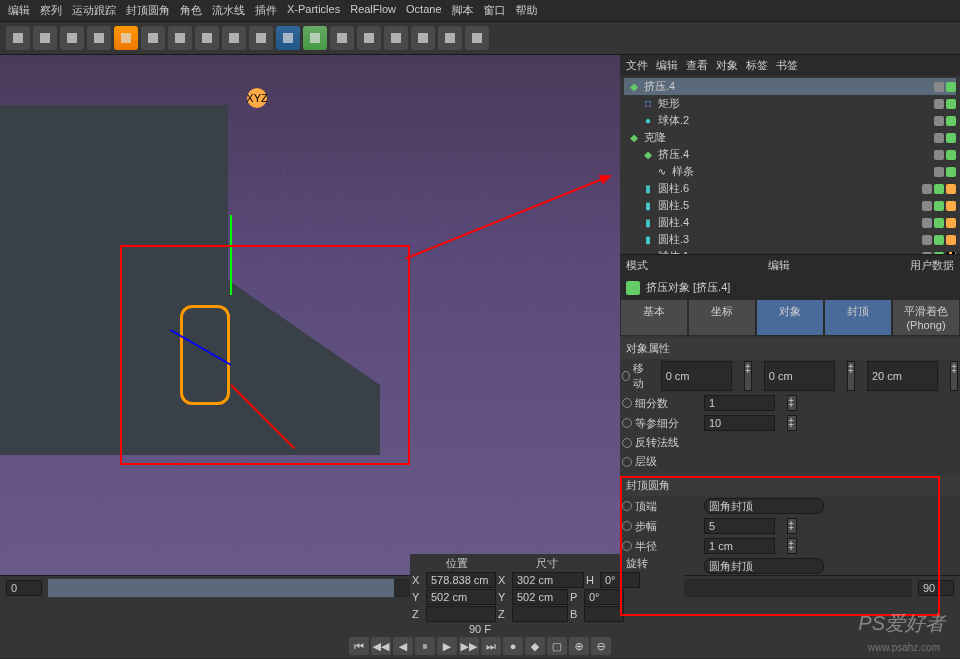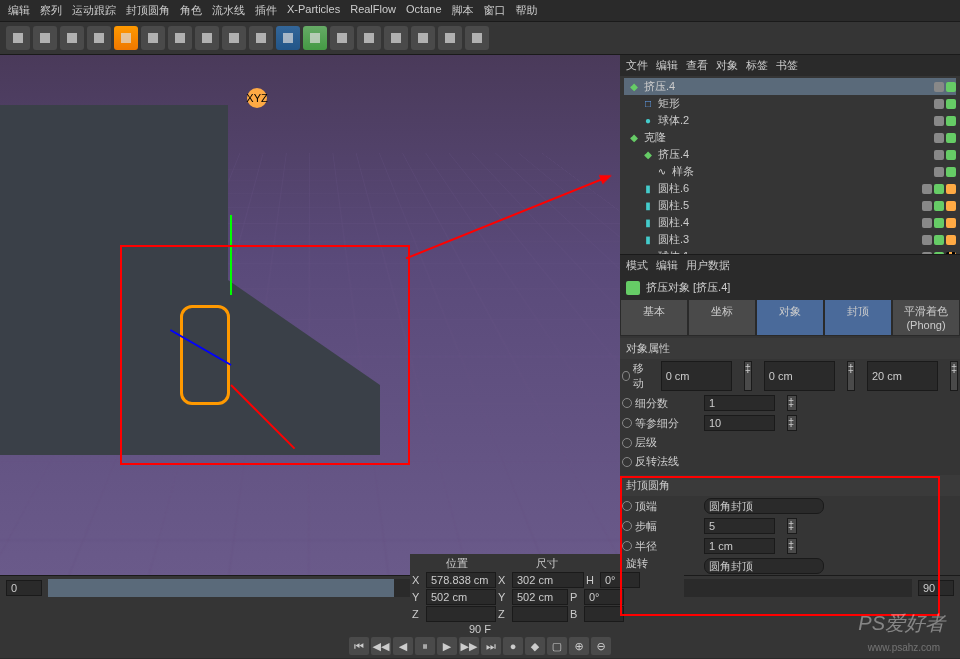--- a/index.html
+++ b/index.html
@@ -42,21 +42,21 @@
 .tree-icon.blue{color:#6af;}
 .tree-icon.cyan{color:#4cc;}
 .tree-icon.white{color:#ddd;}
 .tree-tags{margin-left:auto;display:flex;gap:2px;}
 .tag-dot{width:10px;height:10px;border-radius:2px;}
 .tag-dot.g{background:#6c6;}
 .tag-dot.gray{background:#888;}
 .tag-dot.ck{background:repeating-conic-gradient(#fa4 0 25%,#000 0 50%);background-size:6px 6px;}
 .tag-dot.o{background:#fa4;}
 .attr-panel{height:320px;background:#353535;overflow:hidden;display:flex;flex-direction:column;}
-.attr-tabs{display:flex;gap:8px;padding:3px 6px;background:#2a2a2a;}
+.attr-tabs{display:flex;gap:8px;padding:3px 6px;background:#2a2a2a;justify-content:space-between;}
 .attr-title{padding:4px 6px;background:#2a2a2a;display:flex;align-items:center;gap:6px;}
 .attr-title-icon{width:14px;height:14px;background:#6c6;border-radius:2px;}
 .attr-subtabs{display:flex;}
 .attr-subtab{flex:1;padding:4px;text-align:center;background:#4a4a4a;border:1px solid #2a2a2a;cursor:pointer;}
 .attr-subtab.active{background:#4a6a9a;}
 .attr-section{padding:2px 0;}
 .attr-section-head{padding:3px 6px;background:#3a3a3a;font-weight:normal;}
 .attr-row{display:flex;padding:2px 2px;gap:12px;}
 .attr-label{width:70px;display:flex;align-items:center;gap:3px;}
 .radio-icon{width:10px;height:10px;border:1px solid #888;border-radius:50%;}
@@ -381,27 +381,27 @@
     <span class="attr-label">
                 <span class="radio-icon"></span>
                 <span>等参细分</span>
               </span>
               <input class="attr-input" value="10" style="">
               <span class="spinner">‡</span>
   </div>
             <div class="attr-row">
     <span class="attr-label">
                 <span class="radio-icon"></span>
+                <span>反转法线</span>
+              </span>
+  </div>
+            <div class="attr-row">
+    <span class="attr-label">
+                <span class="radio-icon"></span>
                 <span>层级</span>
-              </span>
-  </div>
-            <div class="attr-row">
-    <span class="attr-label">
-                <span class="radio-icon"></span>
-                <span>反转法线</span>
               </span>
   </div>
           </div>
       </div>
       <div class="attr-section">
         <div class="attr-section-head">封顶圆角</div>
         <div id="capprops">
             <div class="attr-row">
     <span class="attr-label">
                 <span class="radio-icon"></span>

